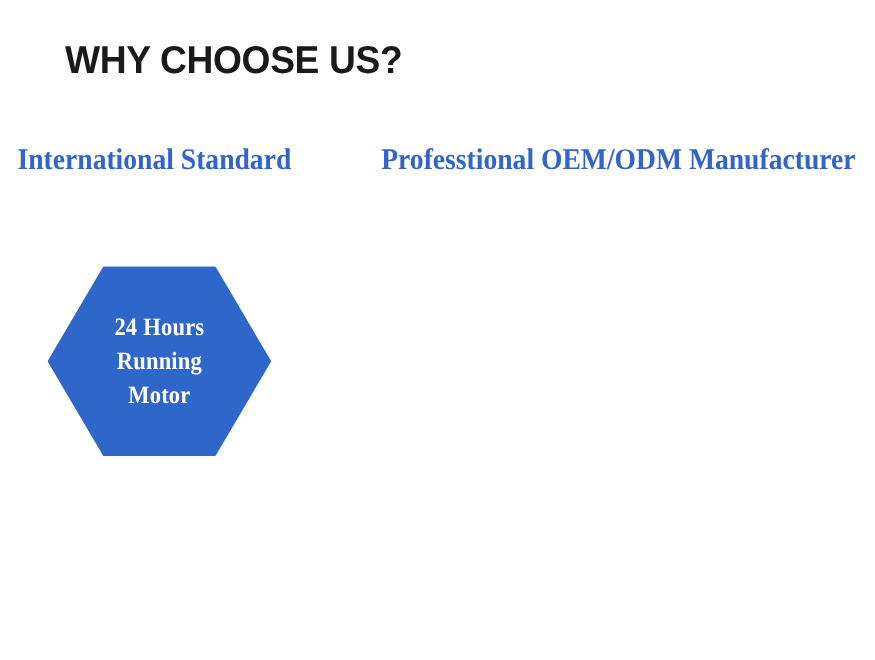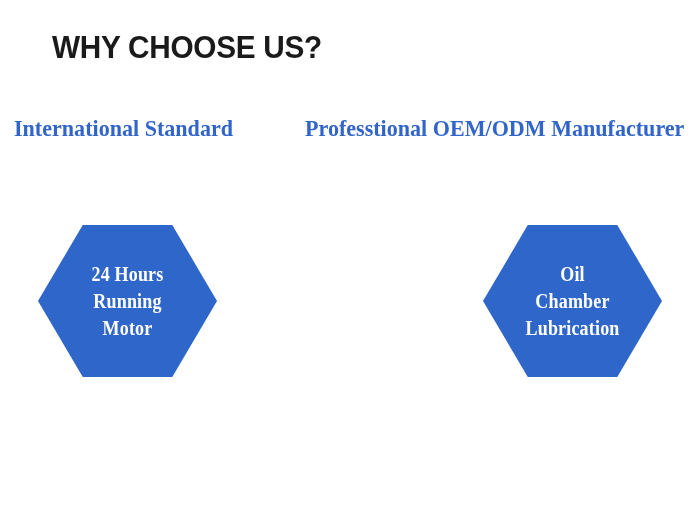--- a/index.html
+++ b/index.html
@@ -54,21 +54,21 @@
     transform: scaleX(0.92);
     transform-origin: left center;
   }
   .col-heading.left  { left: 14px; }
   .col-heading.right { left: 305px; }
 
   
   .hex-grid {
     position: absolute;
     left: 0;
-    top: 12px;
+    top: 0;
     width: 700px;
     height: 399px;
     border-radius: 23px;
   }
 
   .hex-cell {
     position: absolute;
     width: 179px;
     height: 152px;
   }
@@ -136,26 +136,18 @@
     <div class="hex-cell r1 c1">
       <div class="hex-shape" style="background: rgb(47, 102, 201);"></div>
       <div class="hex-label lines-3" style="color: rgb(255, 255, 255);">
         <span class="ln">24 Hours</span>
         <span class="ln">Running</span>
         <span class="ln">Motor</span>
       </div>
     </div>
 
 
-    <div class="hex-cell r1 c3">
-      <div class="hex-shape" style="background: rgb(47, 102, 201);"></div>
-      <div class="hex-label lines-3" style="color: rgb(255, 255, 255);">
-        <span class="ln">Oil</span>
-        <span class="ln">Chamber</span>
-        <span class="ln">Lubrication</span>
-      </div>
-    </div>
 
 
 
 
   </div>
 </div>
 
 </body></html>

